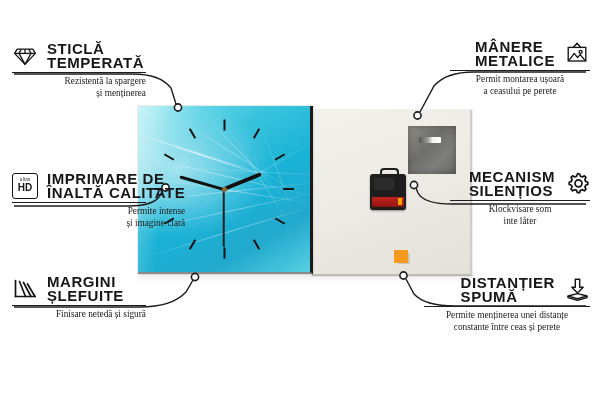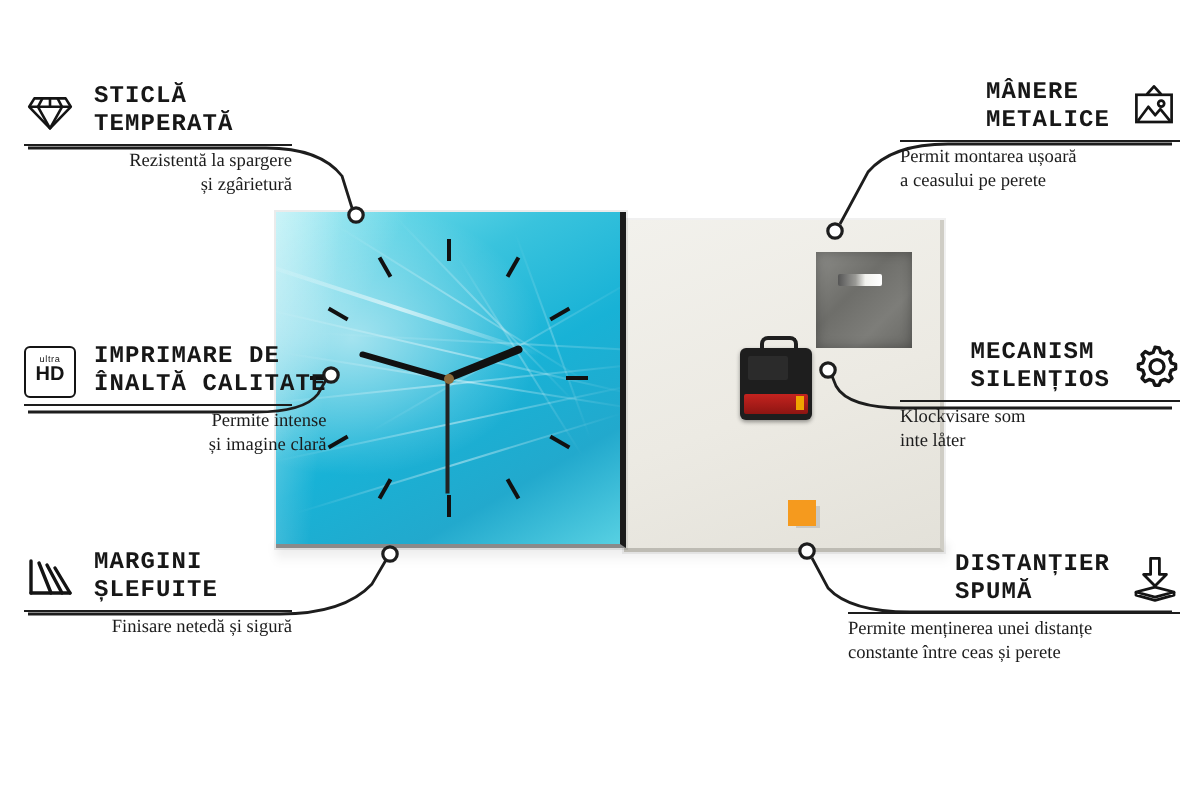--- a/index.html
+++ b/index.html
@@ -205,22 +205,22 @@
     position: absolute;
     z-index: 8;
   }
   .feat-head {
     display: flex;
     align-items: center;
     gap: 9px;
     white-space: nowrap;
   }
   .feat-title {
-    font-family: Liberation Mono, monospace;
-    font-size: 12px;
+    font-family: Liberation Sans, sans-serif;
+    font-size: 15px;
     font-weight: bold;
     color: #171717;
     letter-spacing: 0.55px;
     line-height: 13.5px;
     text-transform: uppercase;
   }
   .feat-rule {
     height: 1px;
     background: #1d1d1d;
     margin-top: 3px;
@@ -231,21 +231,21 @@
     color: #1c1c1c;
     line-height: 11.5px;
     margin-top: 3px;
     white-space: nowrap;
   }
   .feat-left .feat-head { justify-content: flex-start; }
   .feat-left .feat-title { text-align: left; }
   .feat-left .feat-sub { text-align: right; }
   .feat-right .feat-head { justify-content: flex-end; }
   .feat-right .feat-title { }
-  .feat-right .feat-sub { text-align: left; }
+  .feat-right .feat-sub { text-align: center; }
 
   .icon-box {
     width: 26px;
     height: 26px;
     flex: 0 0 26px;
     display: flex;
     align-items: center;
     justify-content: center;
     color: #141414;
   }
@@ -377,21 +377,21 @@
         </svg>
       </span>
       <span class="feat-title">
         <span>STICLĂ</span><br>
         <span>TEMPERATĂ</span>
       </span>
     </div>
     <div class="feat-rule" style="width:134px;"></div>
     <div class="feat-sub">
       <span>Rezistentă la spargere</span><br>
-      <span>și zgârietură</span>
+      <span>și menținerea</span>
     </div>
   </div>
 
   <div class="feature feat-left" id="feat-print">
     <div class="feat-head">
       <span class="icon-box">
         <span class="hd-badge">
           <span class="hd-ultra">ultra</span>
           <span class="hd-hd">HD</span>
         </span>

